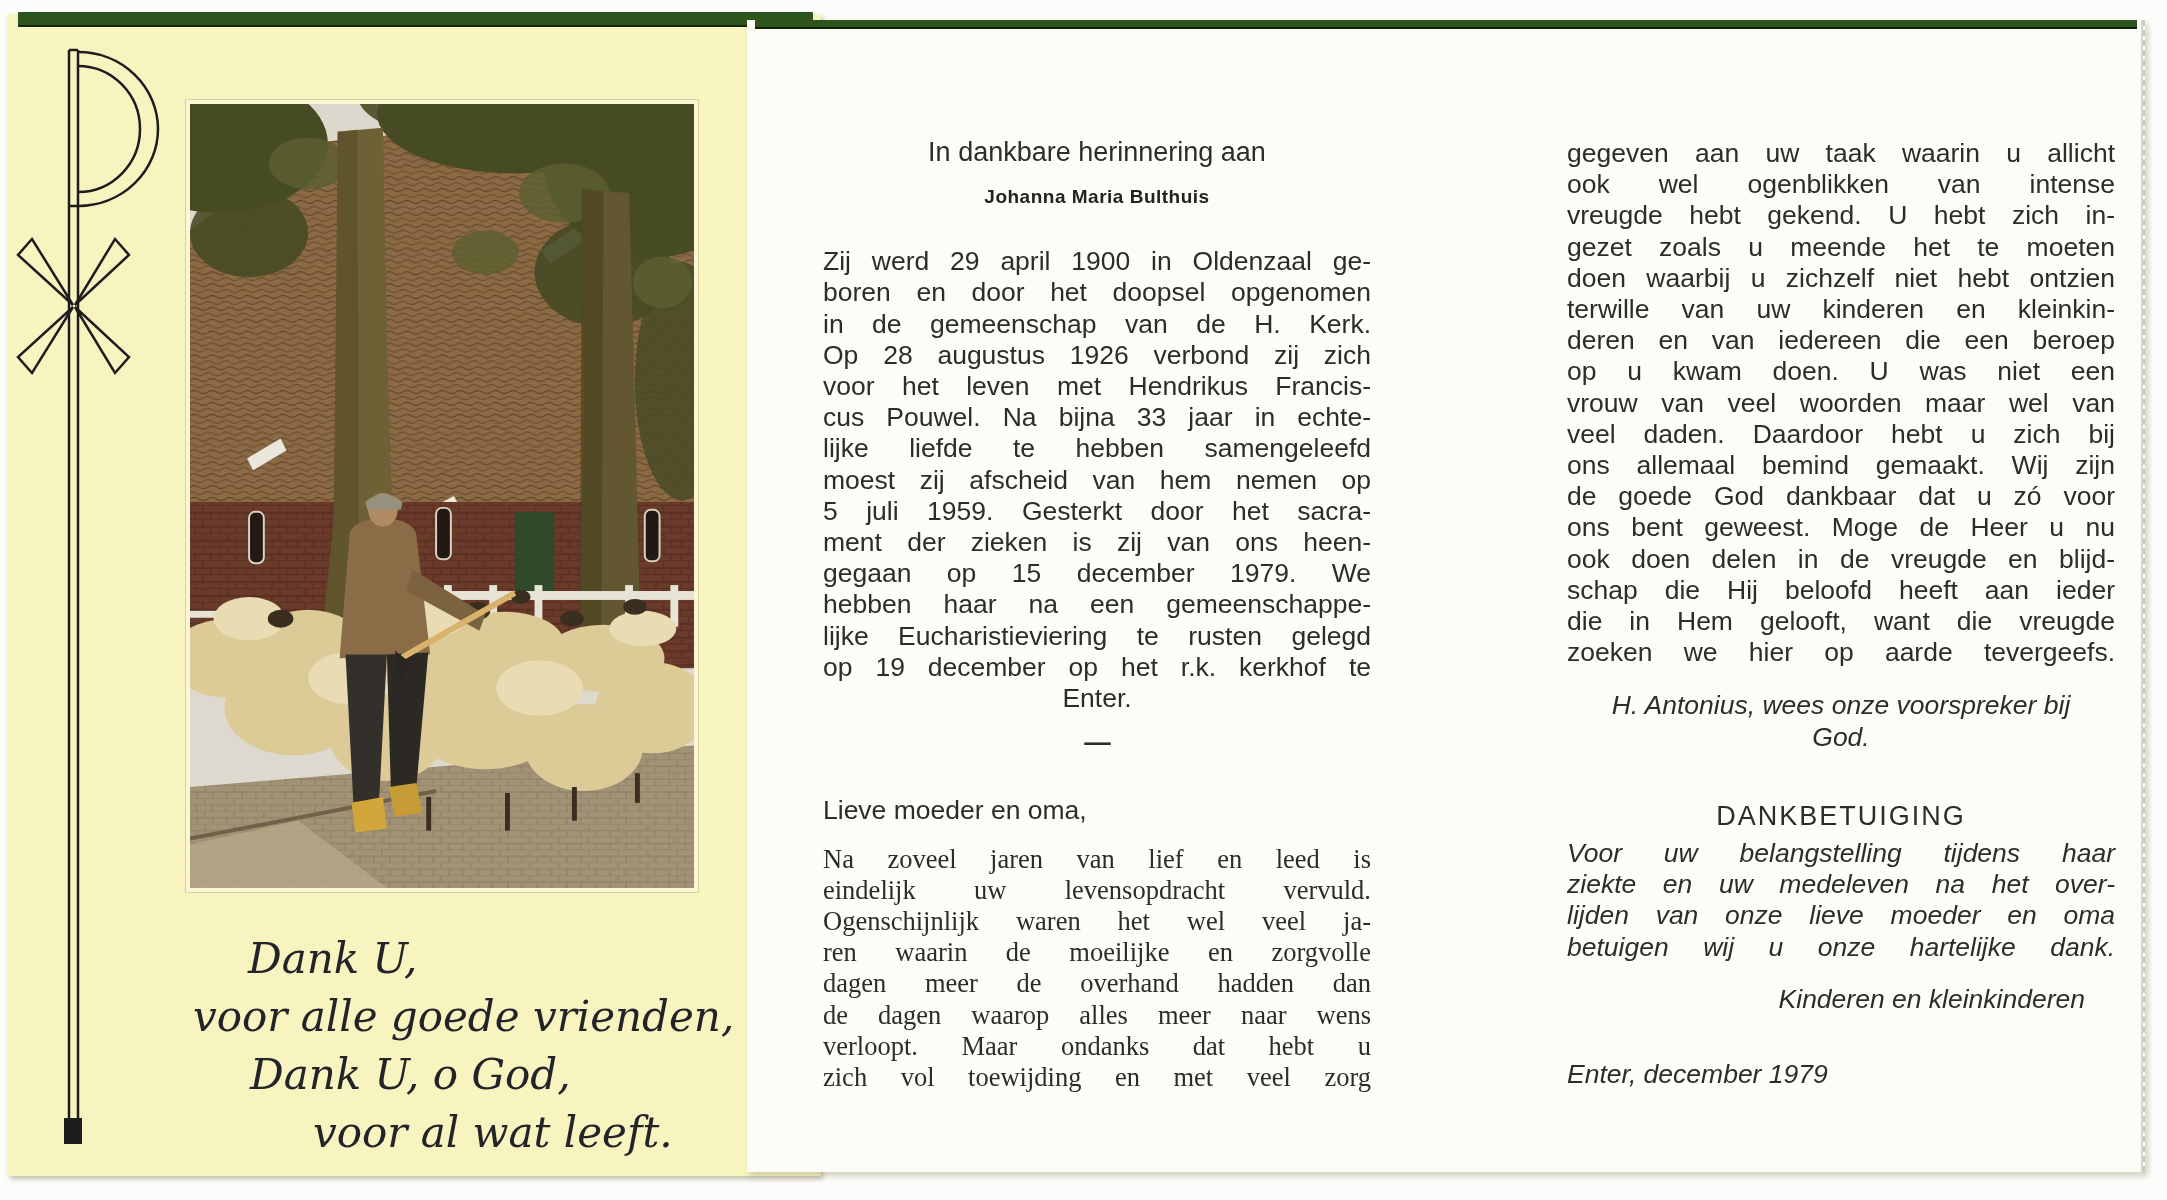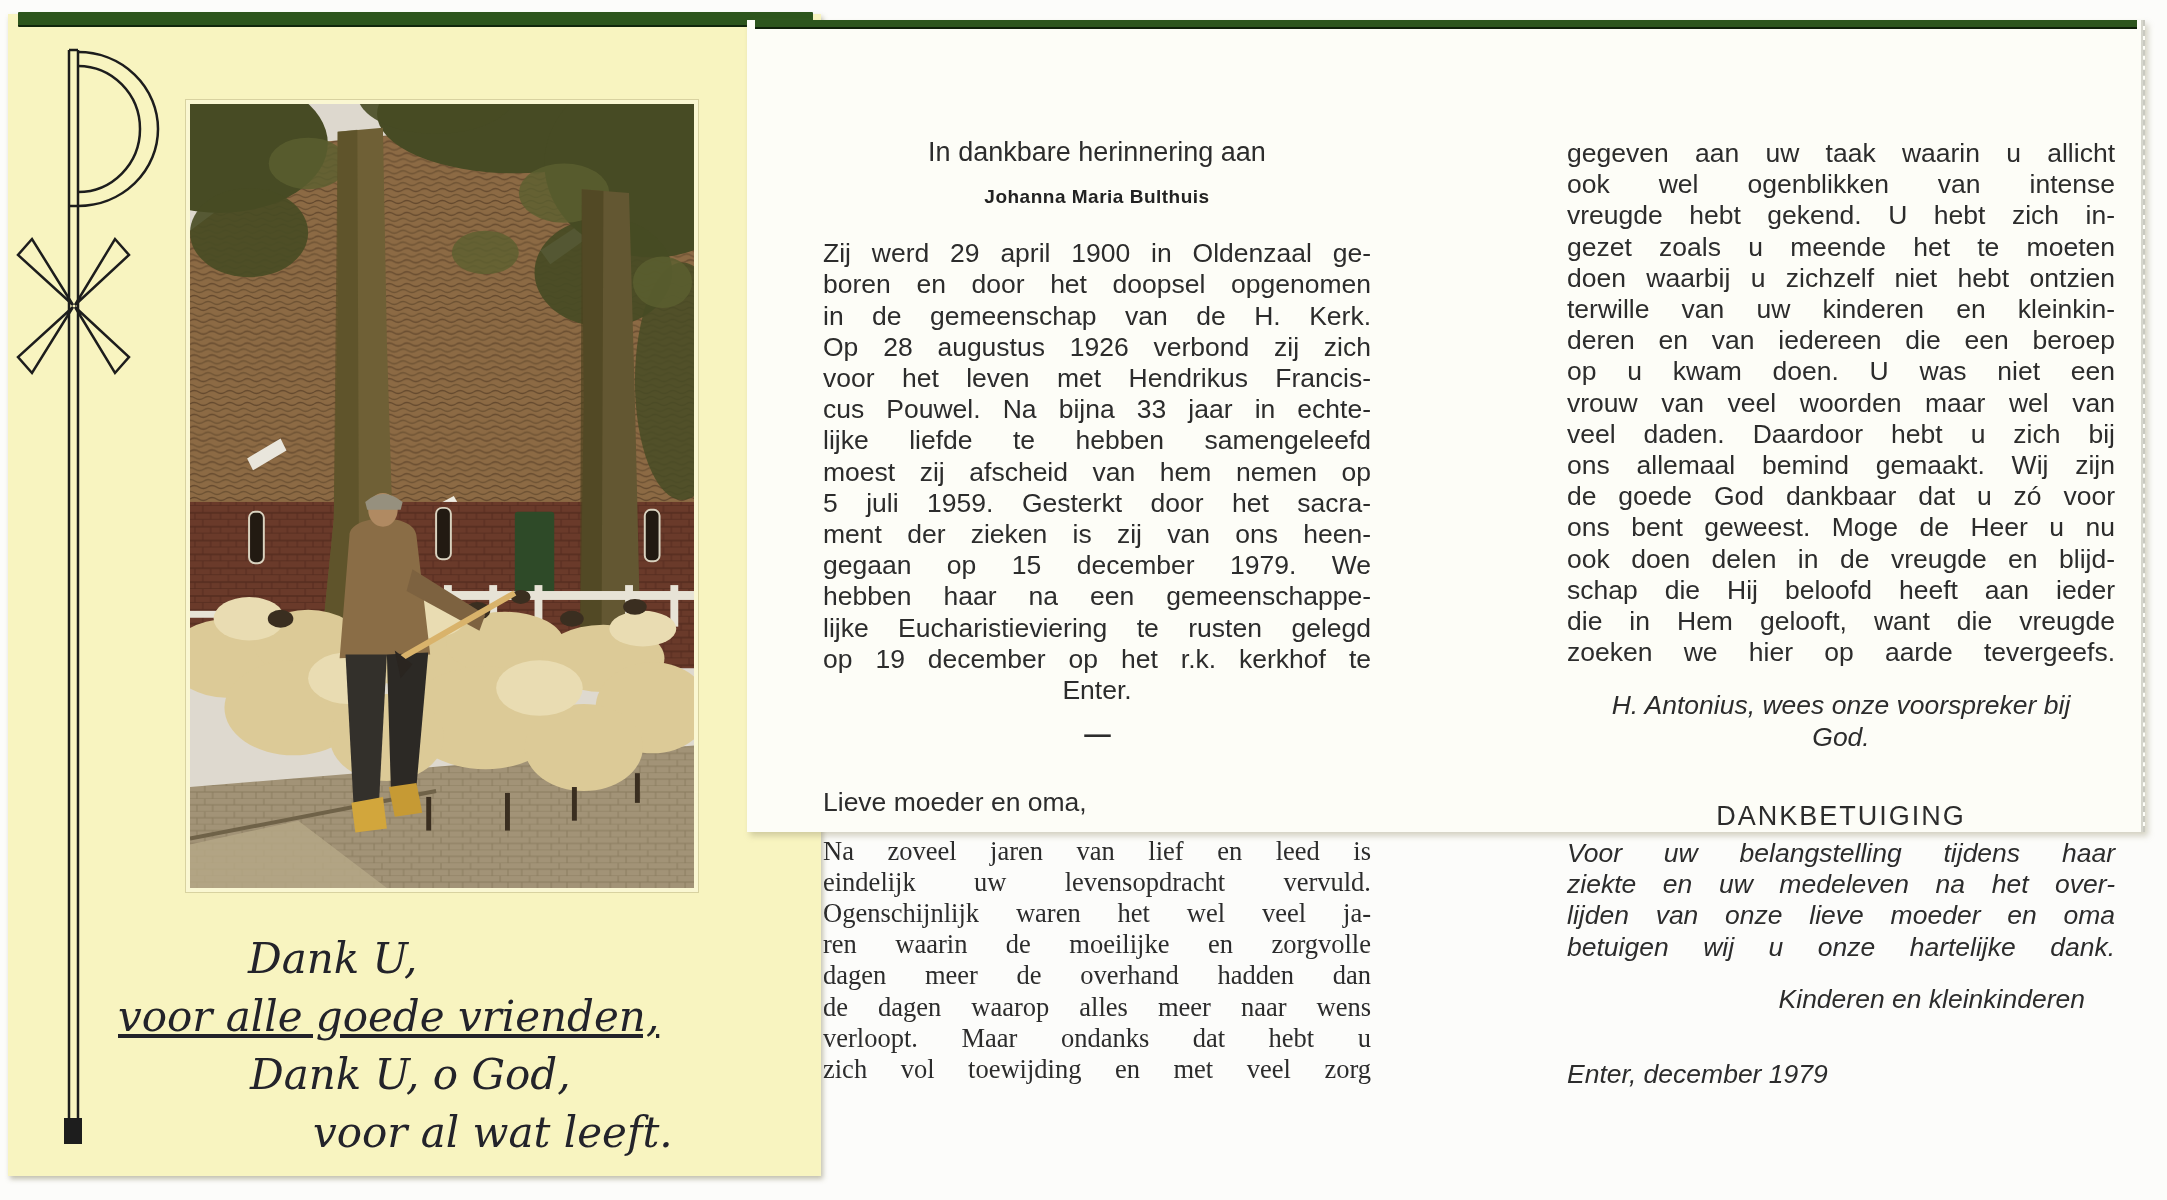--- a/index.html
+++ b/index.html
@@ -33,42 +33,42 @@
     overflow:hidden;background:#ded9cf;
   }
   .photo svg{display:block;width:100%;height:100%;}
   .verse{
     position:absolute;left:110px;top:916px;width:570px;
     font-family:"DejaVu Serif",serif;font-style:italic;
     font-size:42px;line-height:58px;color:var(--verse-text);
   }
   .verse .line{text-align:left;white-space:nowrap;}
   .verse .line:nth-child(1){margin-left:130px;}
-  .verse .line:nth-child(2){text-decoration:underline;}
+  .verse .line:nth-child(2){margin-left:75px;}
   .verse .line:nth-child(3){margin-left:132px;}
   .verse .line:nth-child(4){margin-left:195px;}
   
   .right-page{
-    position:absolute;left:747px;top:20px;width:1398px;height:812px;
+    position:absolute;left:747px;top:20px;width:1398px;height:1152px;
     background:var(--page-white);
     box-shadow:3px 4px 6px rgba(150,145,110,.40), inset -2px 0 0 #d6d6cc;
     border-right:2px dashed #c9c9c0;
   }
   .page-strip{
     position:absolute;left:8px;right:6px;top:0;height:9px;
     background:var(--strip-green);border-bottom:2px solid #0f2009;
   }
   .col{position:absolute;top:0;width:548px;font-size:26.5px;line-height:31.2px;}
   .col-1{left:76px;}
   .col-2{left:820px;}
   .justified .line{text-align:justify;text-align-last:justify;}
   .centered-lines .line{text-align:center;text-align-last:center;font-style:italic;}
   .intro{margin-top:117px;text-align:center;font-size:27px;}
   .deceased-name{margin-top:12px;text-align:center;font-weight:bold;font-size:19px;line-height:34px;letter-spacing:.5px;color:#222;}
-  .para-1{margin-top:24px;}
+  .para-1{margin-top:32px;}
   .center-line{text-align:center;}
   .divider{margin-top:13px;text-align:center;font-weight:bold;letter-spacing:-1px;}
   .salutation{margin-top:37px;text-align:left;}
   .para-2{margin-top:17px;font-family:Liberation Serif, serif;}
   .para-3{margin-top:118px;}
   .intercession{margin-top:22px;}
   .ack-title{margin-top:48px;text-align:center;font-size:27px;letter-spacing:2px;}
   .ack-text{margin-top:6px;font-style:italic;}
   .signature{margin-top:21px;text-align:right;padding-right:30px;font-style:italic;}
   .place-date{margin-top:44px;text-align:left;font-style:italic;}

